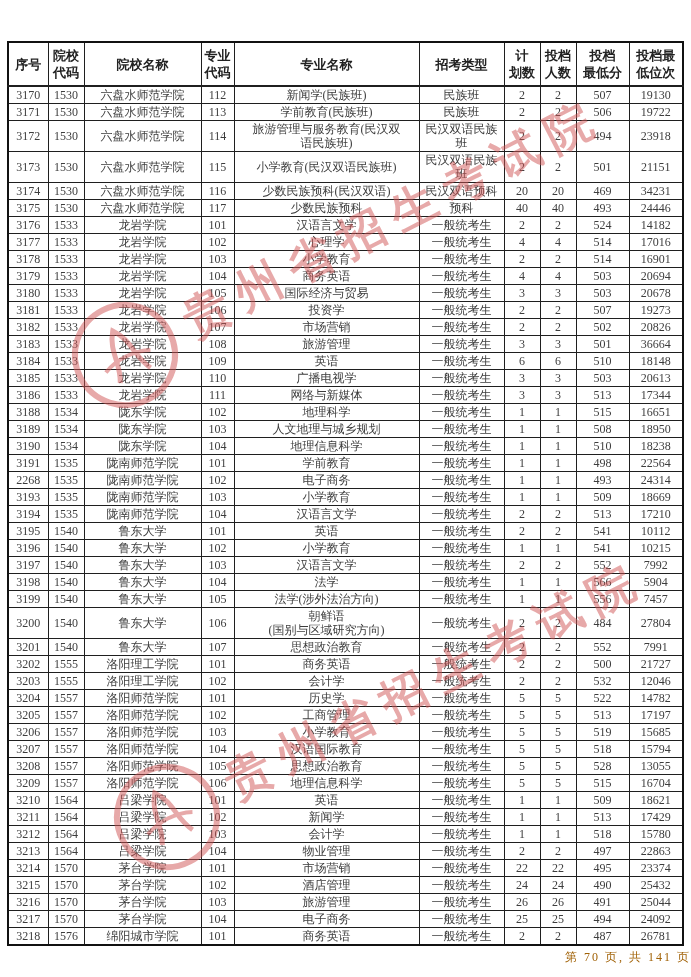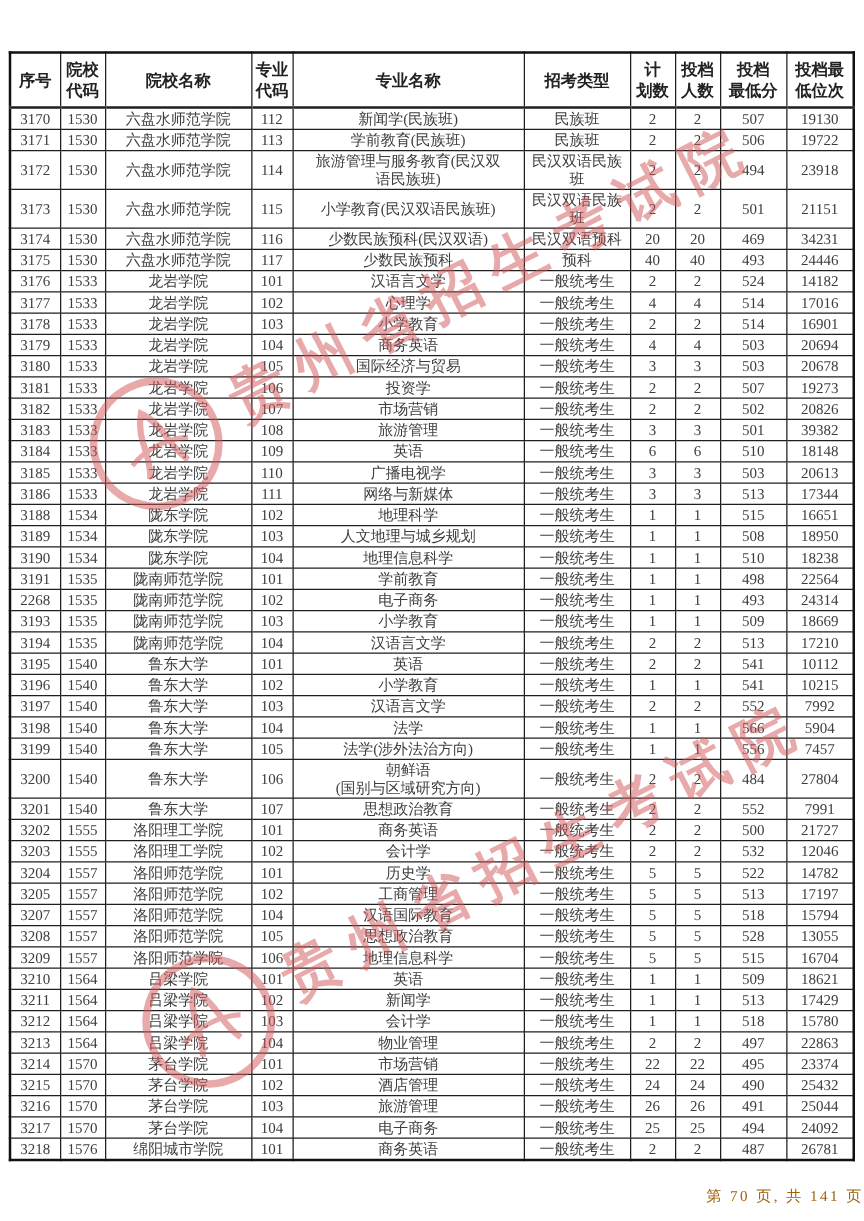--- a/index.html
+++ b/index.html
@@ -280,21 +280,21 @@
         <tr>
           <td>3183</td>
           <td>1533</td>
           <td>龙岩学院</td>
           <td>108</td>
           <td>旅游管理</td>
           <td>一般统考生</td>
           <td>3</td>
           <td>3</td>
           <td>501</td>
-          <td>39382</td>
+          <td>36664</td>
         </tr>
         <tr>
           <td>3184</td>
           <td>1533</td>
           <td>龙岩学院</td>
           <td>109</td>
           <td>英语</td>
           <td>一般统考生</td>
           <td>6</td>
           <td>6</td>
@@ -534,20 +534,32 @@
           <td>3205</td>
           <td>1557</td>
           <td>洛阳师范学院</td>
           <td>102</td>
           <td>工商管理</td>
           <td>一般统考生</td>
           <td>5</td>
           <td>5</td>
           <td>513</td>
           <td>17197</td>
+        </tr>
+        <tr>
+          <td>3206</td>
+          <td>1557</td>
+          <td>洛阳师范学院</td>
+          <td>103</td>
+          <td>小学教育</td>
+          <td>一般统考生</td>
+          <td>5</td>
+          <td>5</td>
+          <td>519</td>
+          <td>15685</td>
         </tr>
         <tr>
           <td>3207</td>
           <td>1557</td>
           <td>洛阳师范学院</td>
           <td>104</td>
           <td>汉语国际教育</td>
           <td>一般统考生</td>
           <td>5</td>
           <td>5</td>

